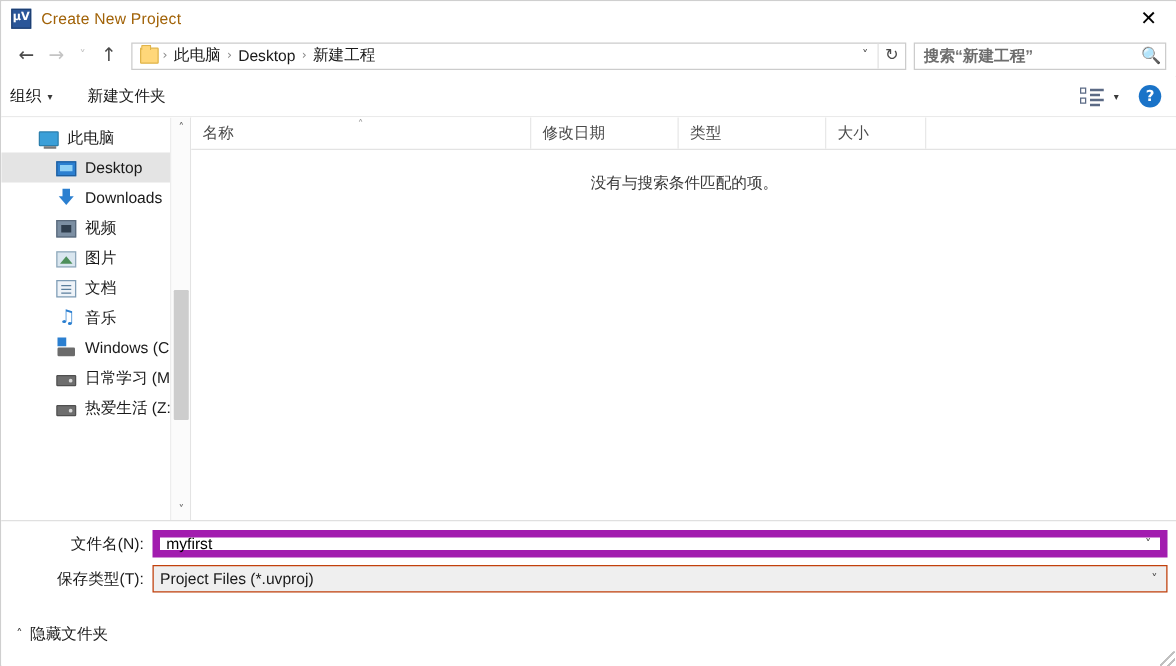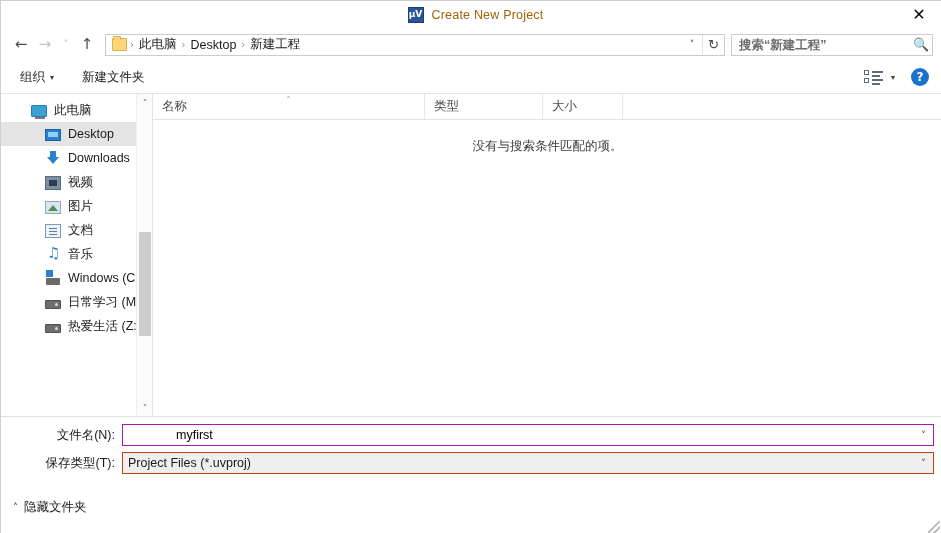--- a/index.html
+++ b/index.html
@@ -15,21 +15,21 @@
     position: relative;
     width: 941px; height: 533px;
     background: #ffffff;
     border: 1px solid #cfcfcf;
   }
 
   
   #titlebar {
     position: absolute; left: 0; top: 0; width: 941px; height: 27px;
     background: #ffffff;
-    display: flex; align-items: center; justify-content: center;
+    display: flex; align-items: center;
   }
   #app-icon {
     width: 16px; height: 16px; margin-left: 8px; margin-right: 8px;
     background: #2a5699;
     border: 1px solid #1d3f73;
     position: relative; flex: none;
     display: flex; align-items: center; justify-content: center;
   }
   #app-icon .glyph {
     color: #ffffff; font-size: 9px; font-weight: bold;
@@ -113,21 +113,21 @@
   #cmdbar {
     position: absolute; left: 0; top: 60px; width: 941px; height: 33px;
     display: flex; align-items: center; background: #ffffff;
     border-bottom: 1px solid #e3e3e3;
   }
   .cmd {
     font-size: 12.5px; color: #1a1a1a; padding: 3px 7px; cursor: default;
     display: flex; align-items: center; gap: 5px; white-space: nowrap;
   }
   .cmd .caret { font-size: 8px; color: #3a3a3a; font-family: "DejaVu Sans", sans-serif; }
-  #cmd-organize { margin-left: 12px; }
+  #cmd-organize { margin-left: 0; }
   #cmd-newfolder { margin-left: 14px; align-items: flex-end; }
   #cmd-spacer { flex: 1 1 auto; }
   #view-icon {
     width: 20px; height: 16px; position: relative; cursor: default;
   }
   #view-icon .bar { position: absolute; background: #5b6a85; height: 2px; }
   #view-icon .box { position: absolute; border: 1px solid #5b6a85; width: 5px; height: 5px; }
   #view-caret {
     font-size: 8px; color: #3a3a3a; margin-left: 7px; margin-right: 16px;
     font-family: "DejaVu Sans", sans-serif; cursor: default;
@@ -235,22 +235,22 @@
   #row-filename { top: 7px; }
   #row-filetype { top: 35px; }
   .formlabel {
     width: 121px; text-align: right; padding-right: 7px;
     font-size: 12.5px; color: #1a1a1a; white-space: nowrap;
   }
   .fieldwrap {
     position: relative; height: 22px; width: 812px; display: flex; align-items: center;
   }
   #filename-field {
-    width: 100%; height: 22px; border: 1px solid #a21caf;
-    background: #ffffff; display: flex; align-items: center; padding-left: 48px;
+    width: 100%; height: 22px; border: 6px solid #a21caf;
+    background: #ffffff; display: flex; align-items: center;
   }
   #filename-input {
     flex: 1 1 auto; border: none; outline: none; height: 20px;
     font-size: 12.5px; color: #000; padding-left: 5px; background: transparent;
     font-family: "Liberation Sans", sans-serif; min-width: 0;
   }
   #filetype-field {
     width: 100%; height: 22px; border: 1px solid #c2410c;
     background: #efefef; display: flex; align-items: center;
   }
@@ -394,20 +394,23 @@
         <div class="sb-arrow bottom">˅</div>
       </div>
     </div>
 
     <div id="filepane">
       <div id="colheader">
         <div class="colcell sorted" id="col-name">
           <span class="sortcaret">˄</span>
           <span>名称</span>
         </div>
+        <div class="colcell" id="col-date">
+          <span>修改日期</span>
+        </div>
         <div class="colcell" id="col-type">
           <span>类型</span>
         </div>
         <div class="colcell" id="col-size">
           <span>大小</span>
         </div>
       </div>
       <div id="emptymsg">没有与搜索条件匹配的项。</div>
     </div>
   </div>

